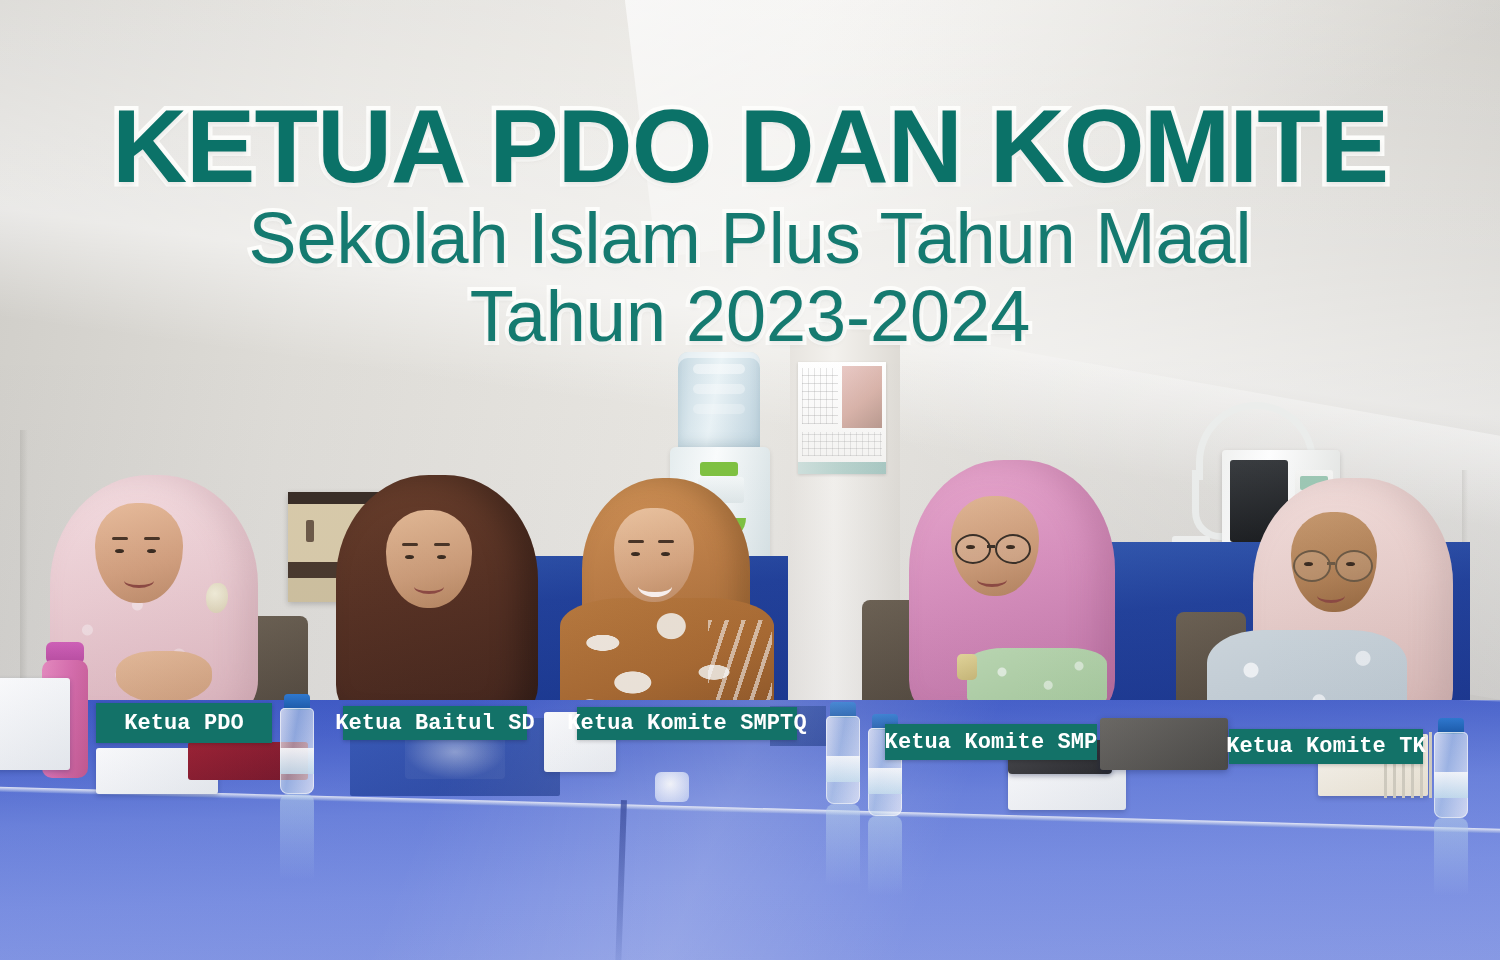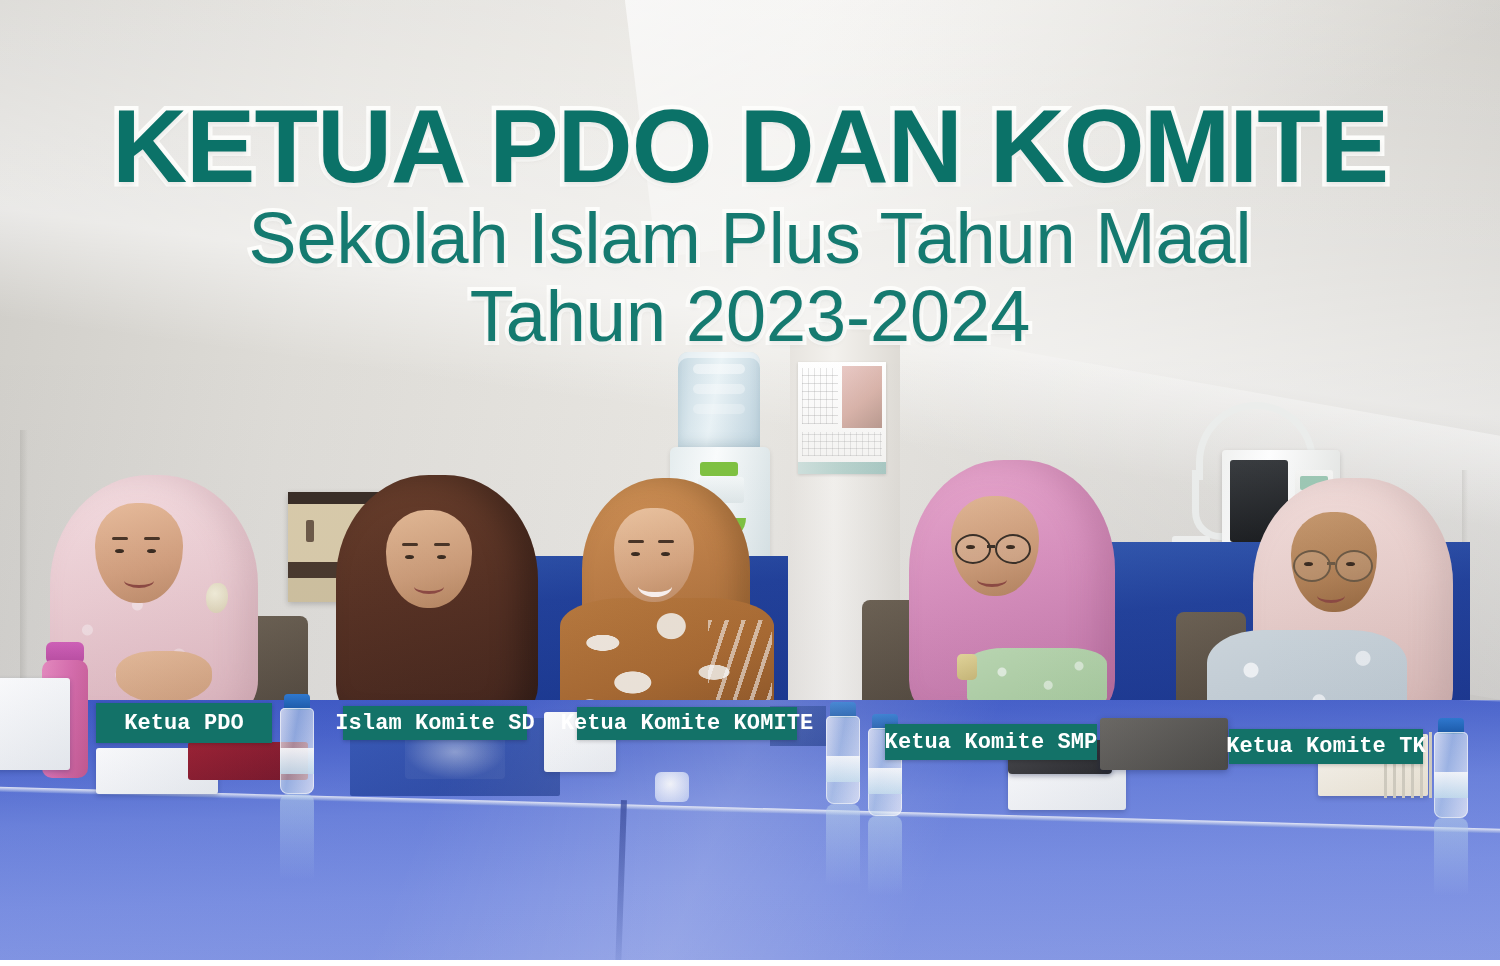--- a/index.html
+++ b/index.html
@@ -654,18 +654,18 @@
     <div class="photo-grade"></div>
   </div>
 
   <div class="title-block">
     <div class="title-main">KETUA PDO DAN KOMITE</div>
     <div class="subtitle-1">Sekolah Islam Plus Tahun Maal</div>
     <div class="subtitle-2">Tahun 2023-2024</div>
   </div>
 
   <div class="badge" id="badge-0">Ketua PDO</div>
-  <div class="badge" id="badge-1">Islam Komite SD</div>
-  <div class="badge" id="badge-2">Ketua Komite KOMITE</div>
+  <div class="badge" id="badge-1">Ketua Baitul SD</div>
+  <div class="badge" id="badge-2">Ketua Komite SMPTQ</div>
   <div class="badge" id="badge-3">Ketua Komite SMP</div>
   <div class="badge" id="badge-4">Ketua Komite TK</div>
 
 </div>
 
 </body></html>

